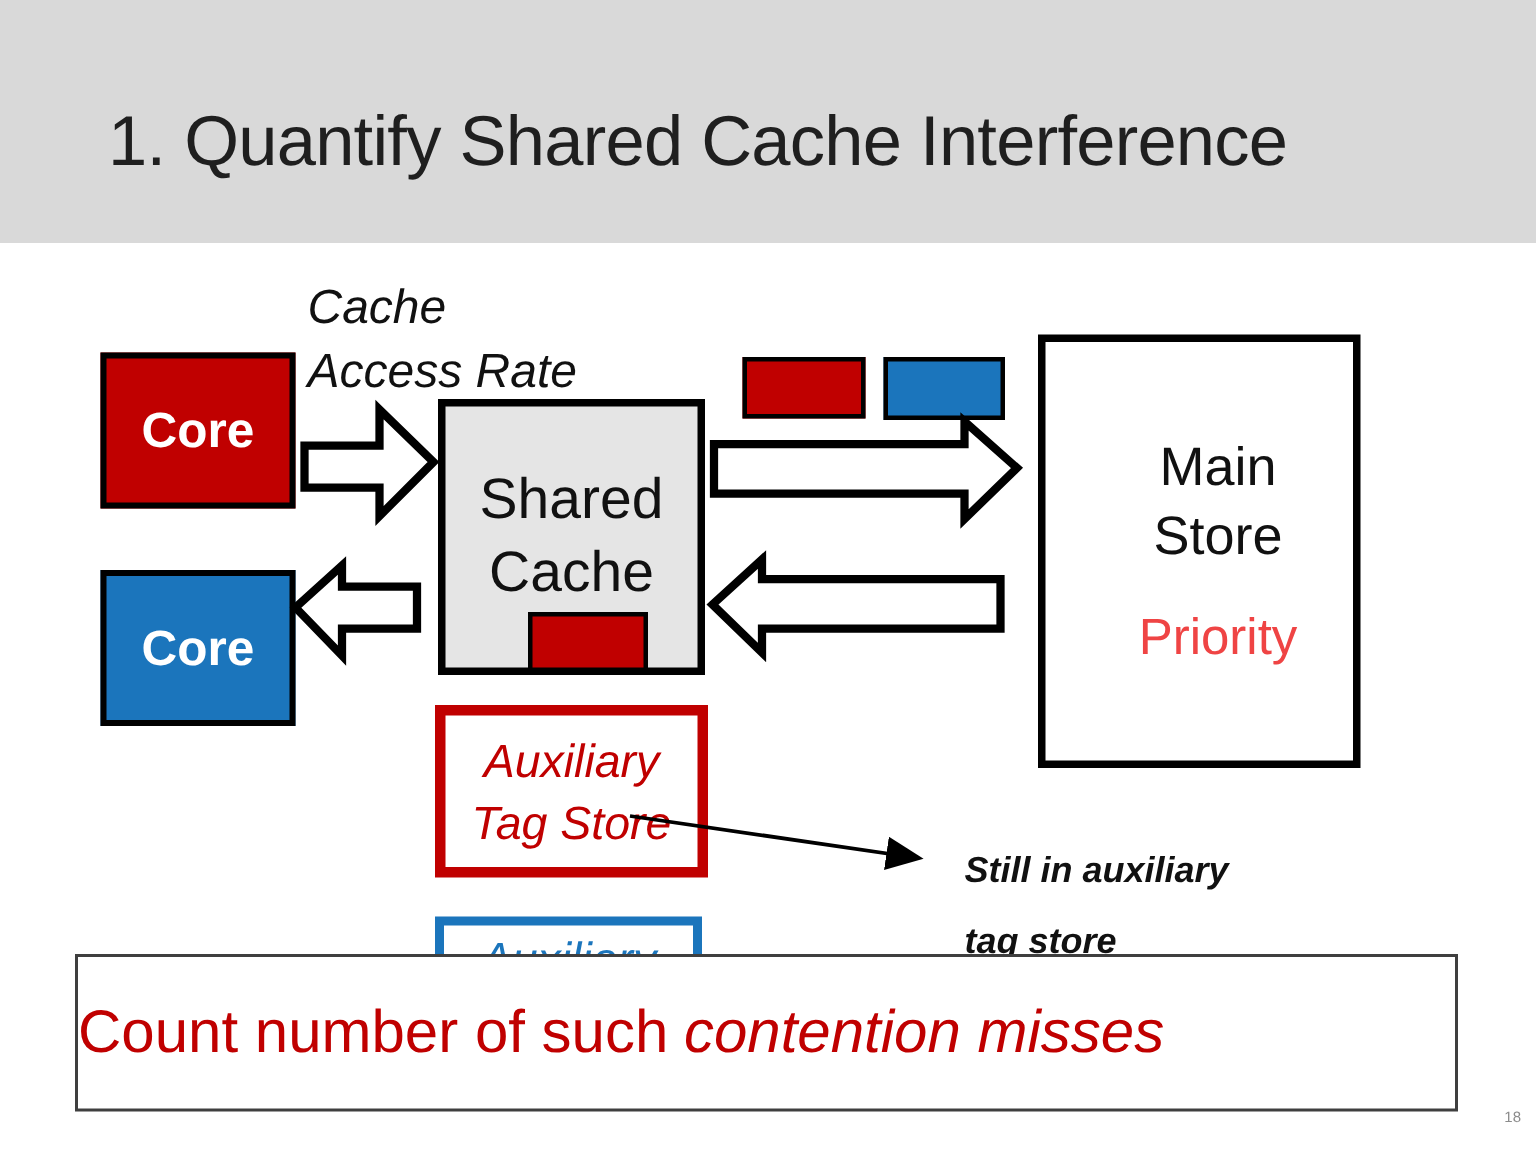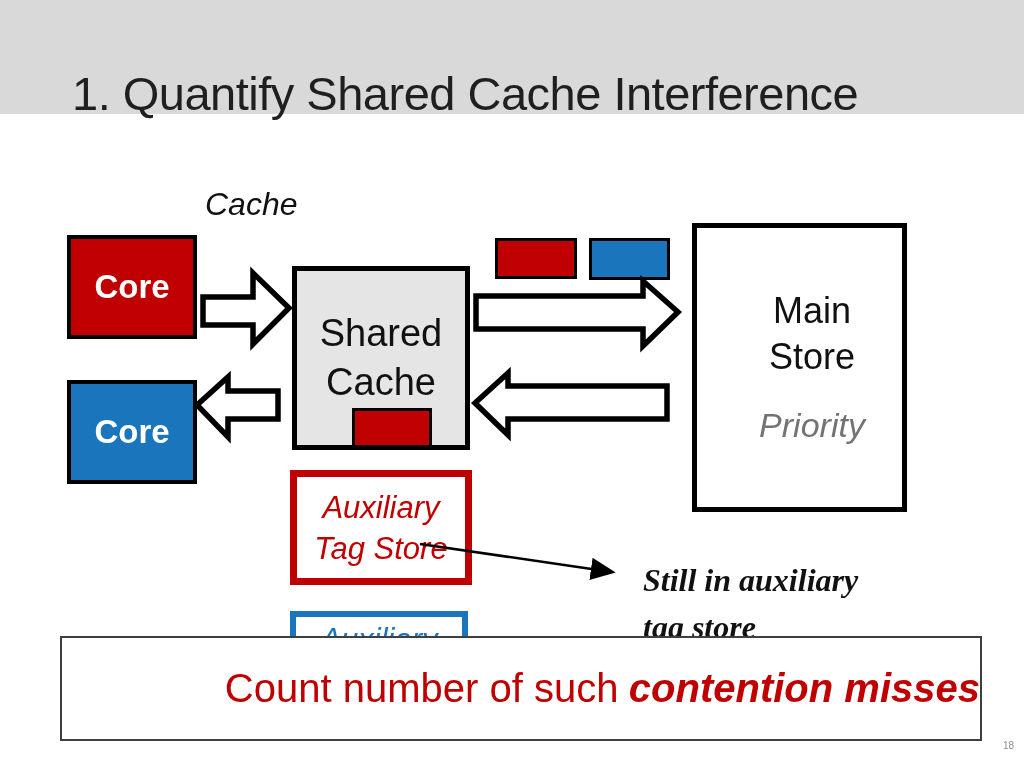--- a/index.html
+++ b/index.html
@@ -1,21 +1,21 @@
 <!DOCTYPE html>
 <html><head>
 <meta charset="utf-8">
 <style>
   html,body{margin:0;padding:0;background:#ffffff;}
   .slide{
     position:relative;width:1024px;height:768px;overflow:hidden;
     background:#ffffff;font-family:"Liberation Sans",sans-serif;
   }
   
-  .title-band{position:absolute;left:0;top:0;width:1024px;height:114px;background:#d9d9d9;}
+  .title-band{position:absolute;left:0;top:0;width:1024px;height:162px;background:#d9d9d9;}
   .slide-title{
     position:absolute;left:72px;top:66px;margin:0;
     font-size:47px;font-weight:400;letter-spacing:-0.5px;color:#1f1f1f;white-space:nowrap;
   }
   
   .core{
     position:absolute;width:130px;height:104px;border:4px solid #000;box-sizing:border-box;
     display:flex;align-items:center;justify-content:center;
     color:#fff;font-weight:bold;font-size:33px;
   }
@@ -41,50 +41,50 @@
   .mini-rect{position:absolute;border:3px solid #000;box-sizing:border-box;z-index:2;}
   .mini-red{left:495px;top:238px;width:82px;height:41px;background:#c00000;}
   .mini-blue{left:589px;top:238px;width:81px;height:42px;background:#1b75bc;}
   
   .main-memory{
     position:absolute;left:692px;top:223px;width:215px;height:289px;
     border:5px solid #000;box-sizing:border-box;background:#fff;z-index:2;
     display:flex;flex-direction:column;align-items:center;justify-content:center;
     font-size:36px;line-height:46px;color:#111;text-align:center;padding-left:25px;
   }
-  .priority{margin-top:22px;font-size:34px;font-style:italic;color:#737373;}
+  .priority{margin-top:22px;font-size:34px;color:#ef4444;}
   
   .aux-red{
     position:absolute;left:290px;top:470px;width:182px;height:115px;
     border:7px solid #c00000;box-sizing:border-box;background:#fff;z-index:2;
     display:flex;flex-direction:column;align-items:center;justify-content:center;
     font-size:31px;line-height:41px;font-style:italic;color:#c00000;white-space:nowrap;
   }
   .aux-blue{
     position:absolute;left:290px;top:611px;width:178px;height:112px;
     border:6px solid #1b75bc;box-sizing:border-box;background:#fff;z-index:2;
     display:flex;flex-direction:column;align-items:center;
     font-size:31px;font-style:italic;color:#1b75bc;padding-top:5px;
   }
   
   .callout{
     position:absolute;left:643px;top:557px;
-    font-size:32px;line-height:47px;font-weight:bold;font-style:italic;color:#111;white-space:nowrap;font-family:Liberation Serif, serif;
+    font-size:24px;line-height:47px;font-weight:bold;font-style:italic;color:#111;white-space:nowrap;
   }
   
   .arrow-layer{position:absolute;left:0;top:0;width:1024px;height:768px;z-index:4;pointer-events:none;}
   .block-arrow{fill:#ffffff;stroke:#000000;stroke-width:5.5;stroke-linejoin:miter;}
   
   .banner{
-    position:absolute;left:60px;top:636px;width:922px;height:105px;
+    position:absolute;left:50px;top:636px;width:922px;height:105px;
     background:#fff;border:2px solid #3f3f3f;box-sizing:border-box;z-index:5;
-    display:flex;align-items:center;justify-content:flex-end;
+    display:flex;align-items:center;justify-content:flex-start;
     font-size:40px;color:#c00000;white-space:nowrap;
   }
-  .banner .emphasis{font-weight:bold;font-style:italic;}
+  .banner .emphasis{font-weight:normal;font-style:italic;}
   
   .page-number{
     position:absolute;right:10px;top:740px;font-size:10px;color:#8c8c8c;z-index:6;
   }
 </style>
 </head>
 <body>
 
 <div class="slide">
 
@@ -95,20 +95,21 @@
   <div class="core core-red">
     <span>Core</span>
   </div>
 
   <div class="core core-blue">
     <span>Core</span>
   </div>
 
   <div class="cache-access-rate">
     <div>Cache</div>
+    <div>Access Rate</div>
   </div>
 
   <svg class="arrow-layer" viewBox="0 0 1024 768">
     <defs>
       <marker id="ah" markerWidth="11" markerHeight="9" refX="8.5" refY="4.5" orient="auto">
         <path d="M0,0 L10,4.5 L0,9 z" fill="#000"></path>
       </marker>
     </defs>
     <polygon class="block-arrow" points="203,297 253,297 253,273 289,308 253,344 253,325 203,325"></polygon>
     <polygon class="block-arrow" points="197,405 228,377 228,391 278,391 278,419 228,419 228,437"></polygon>

